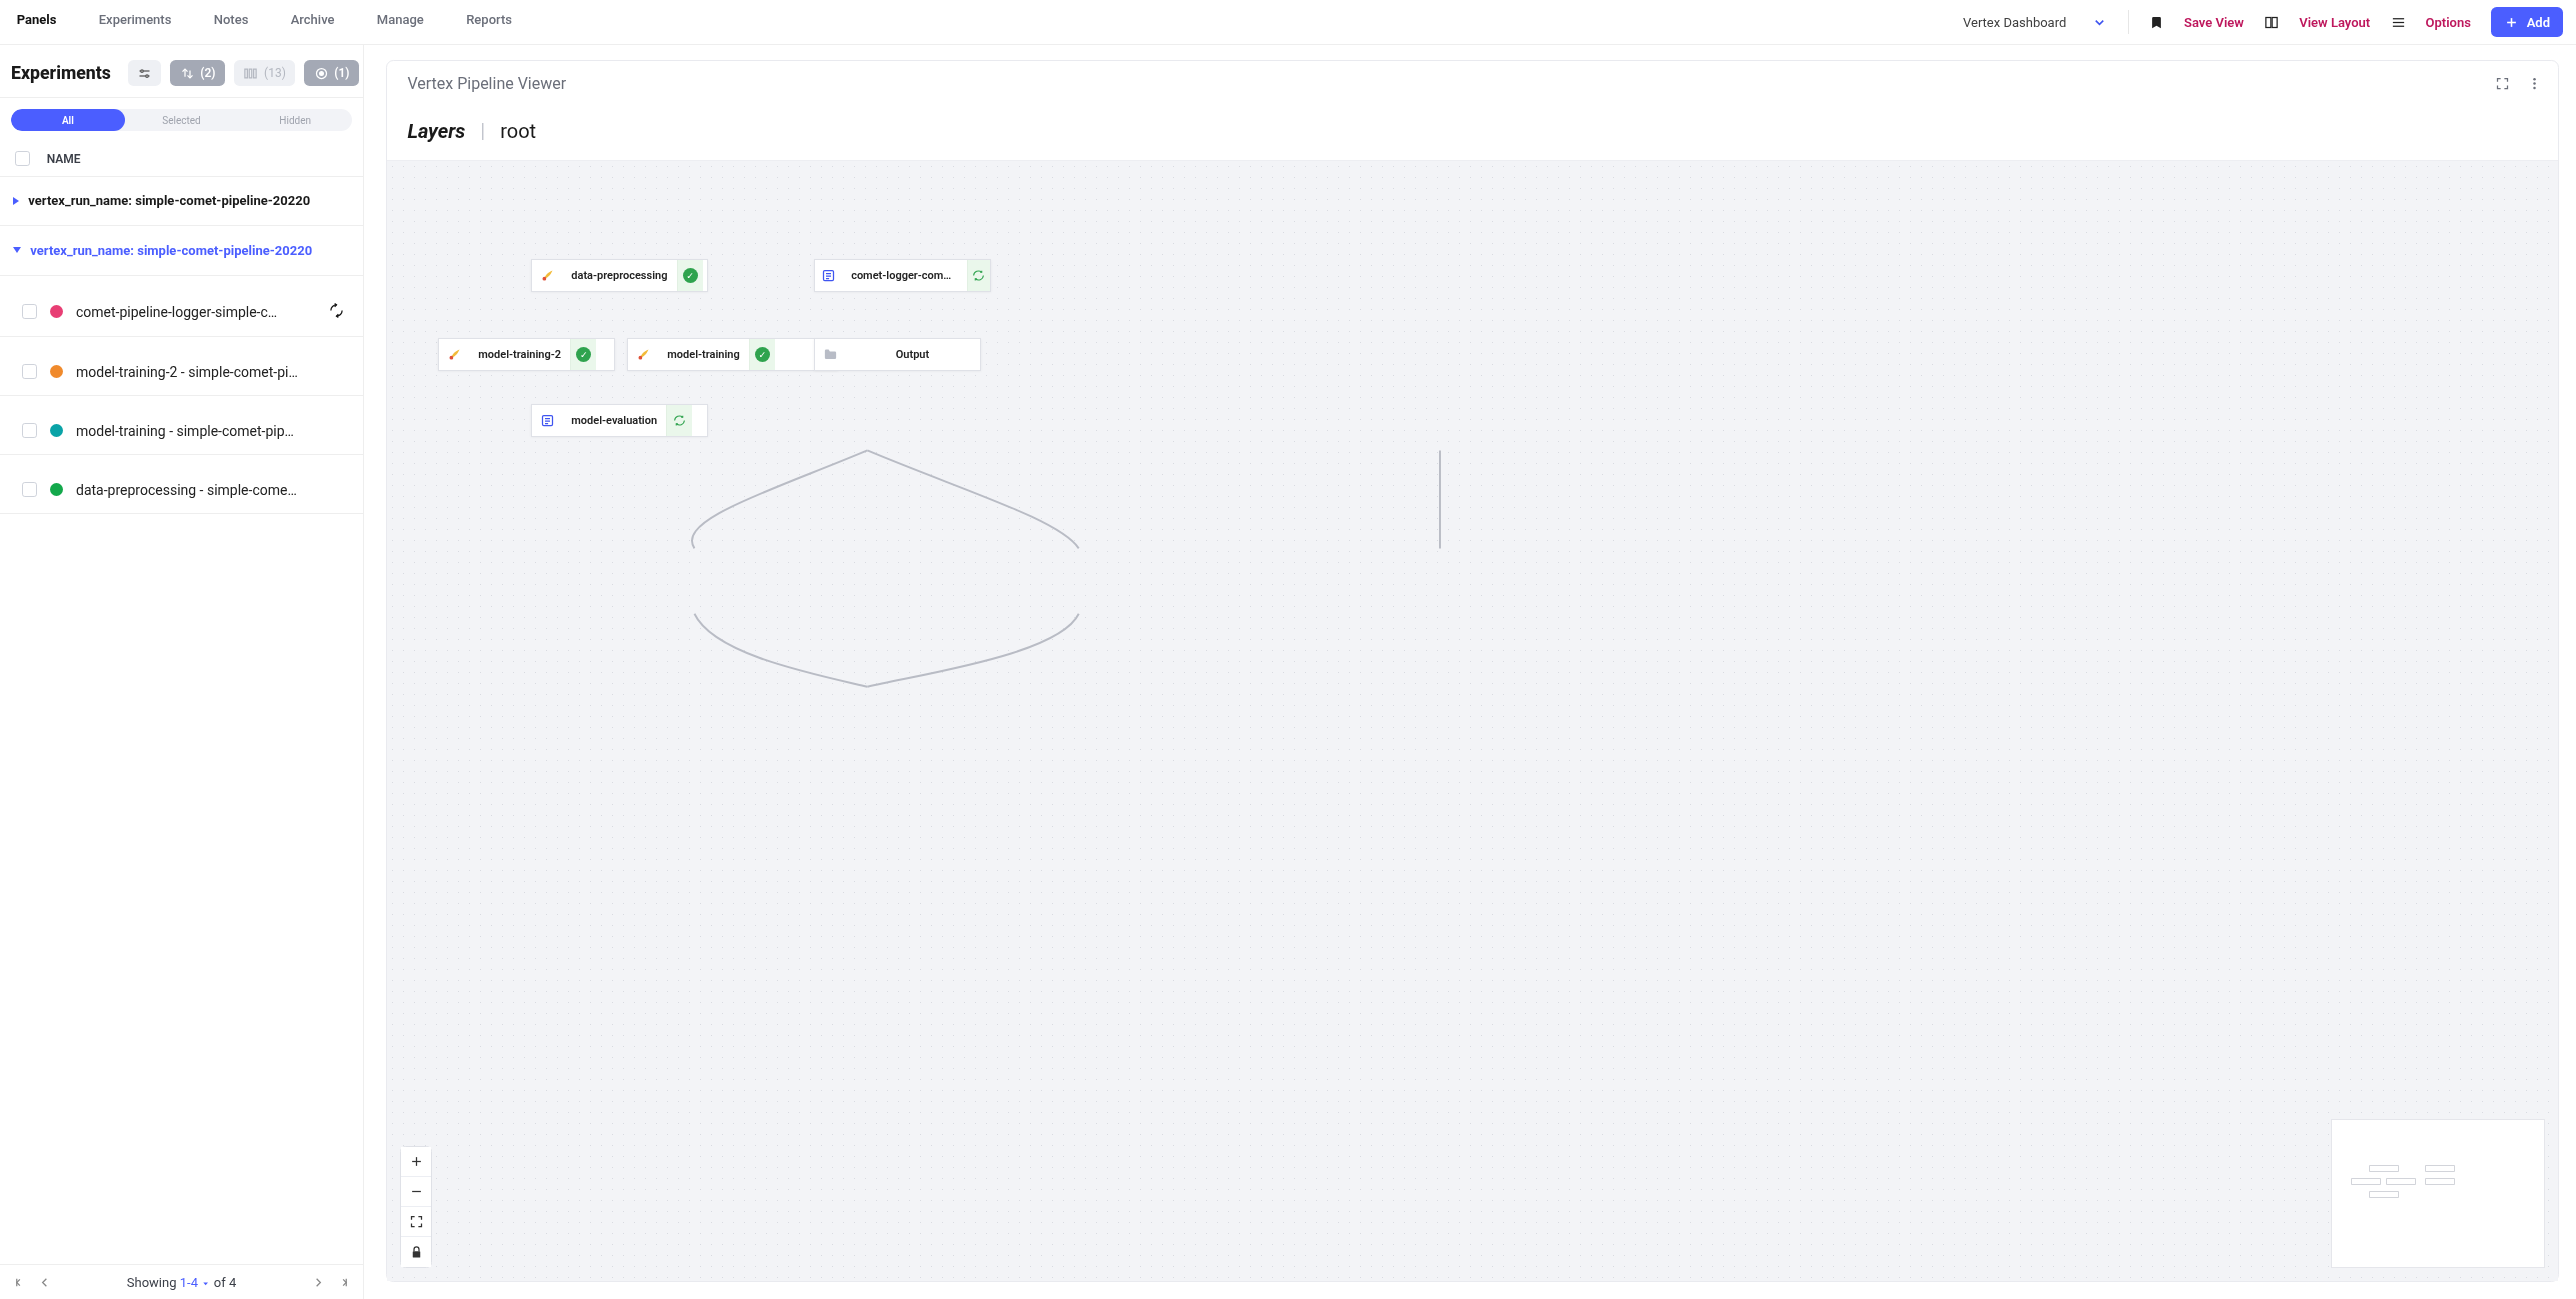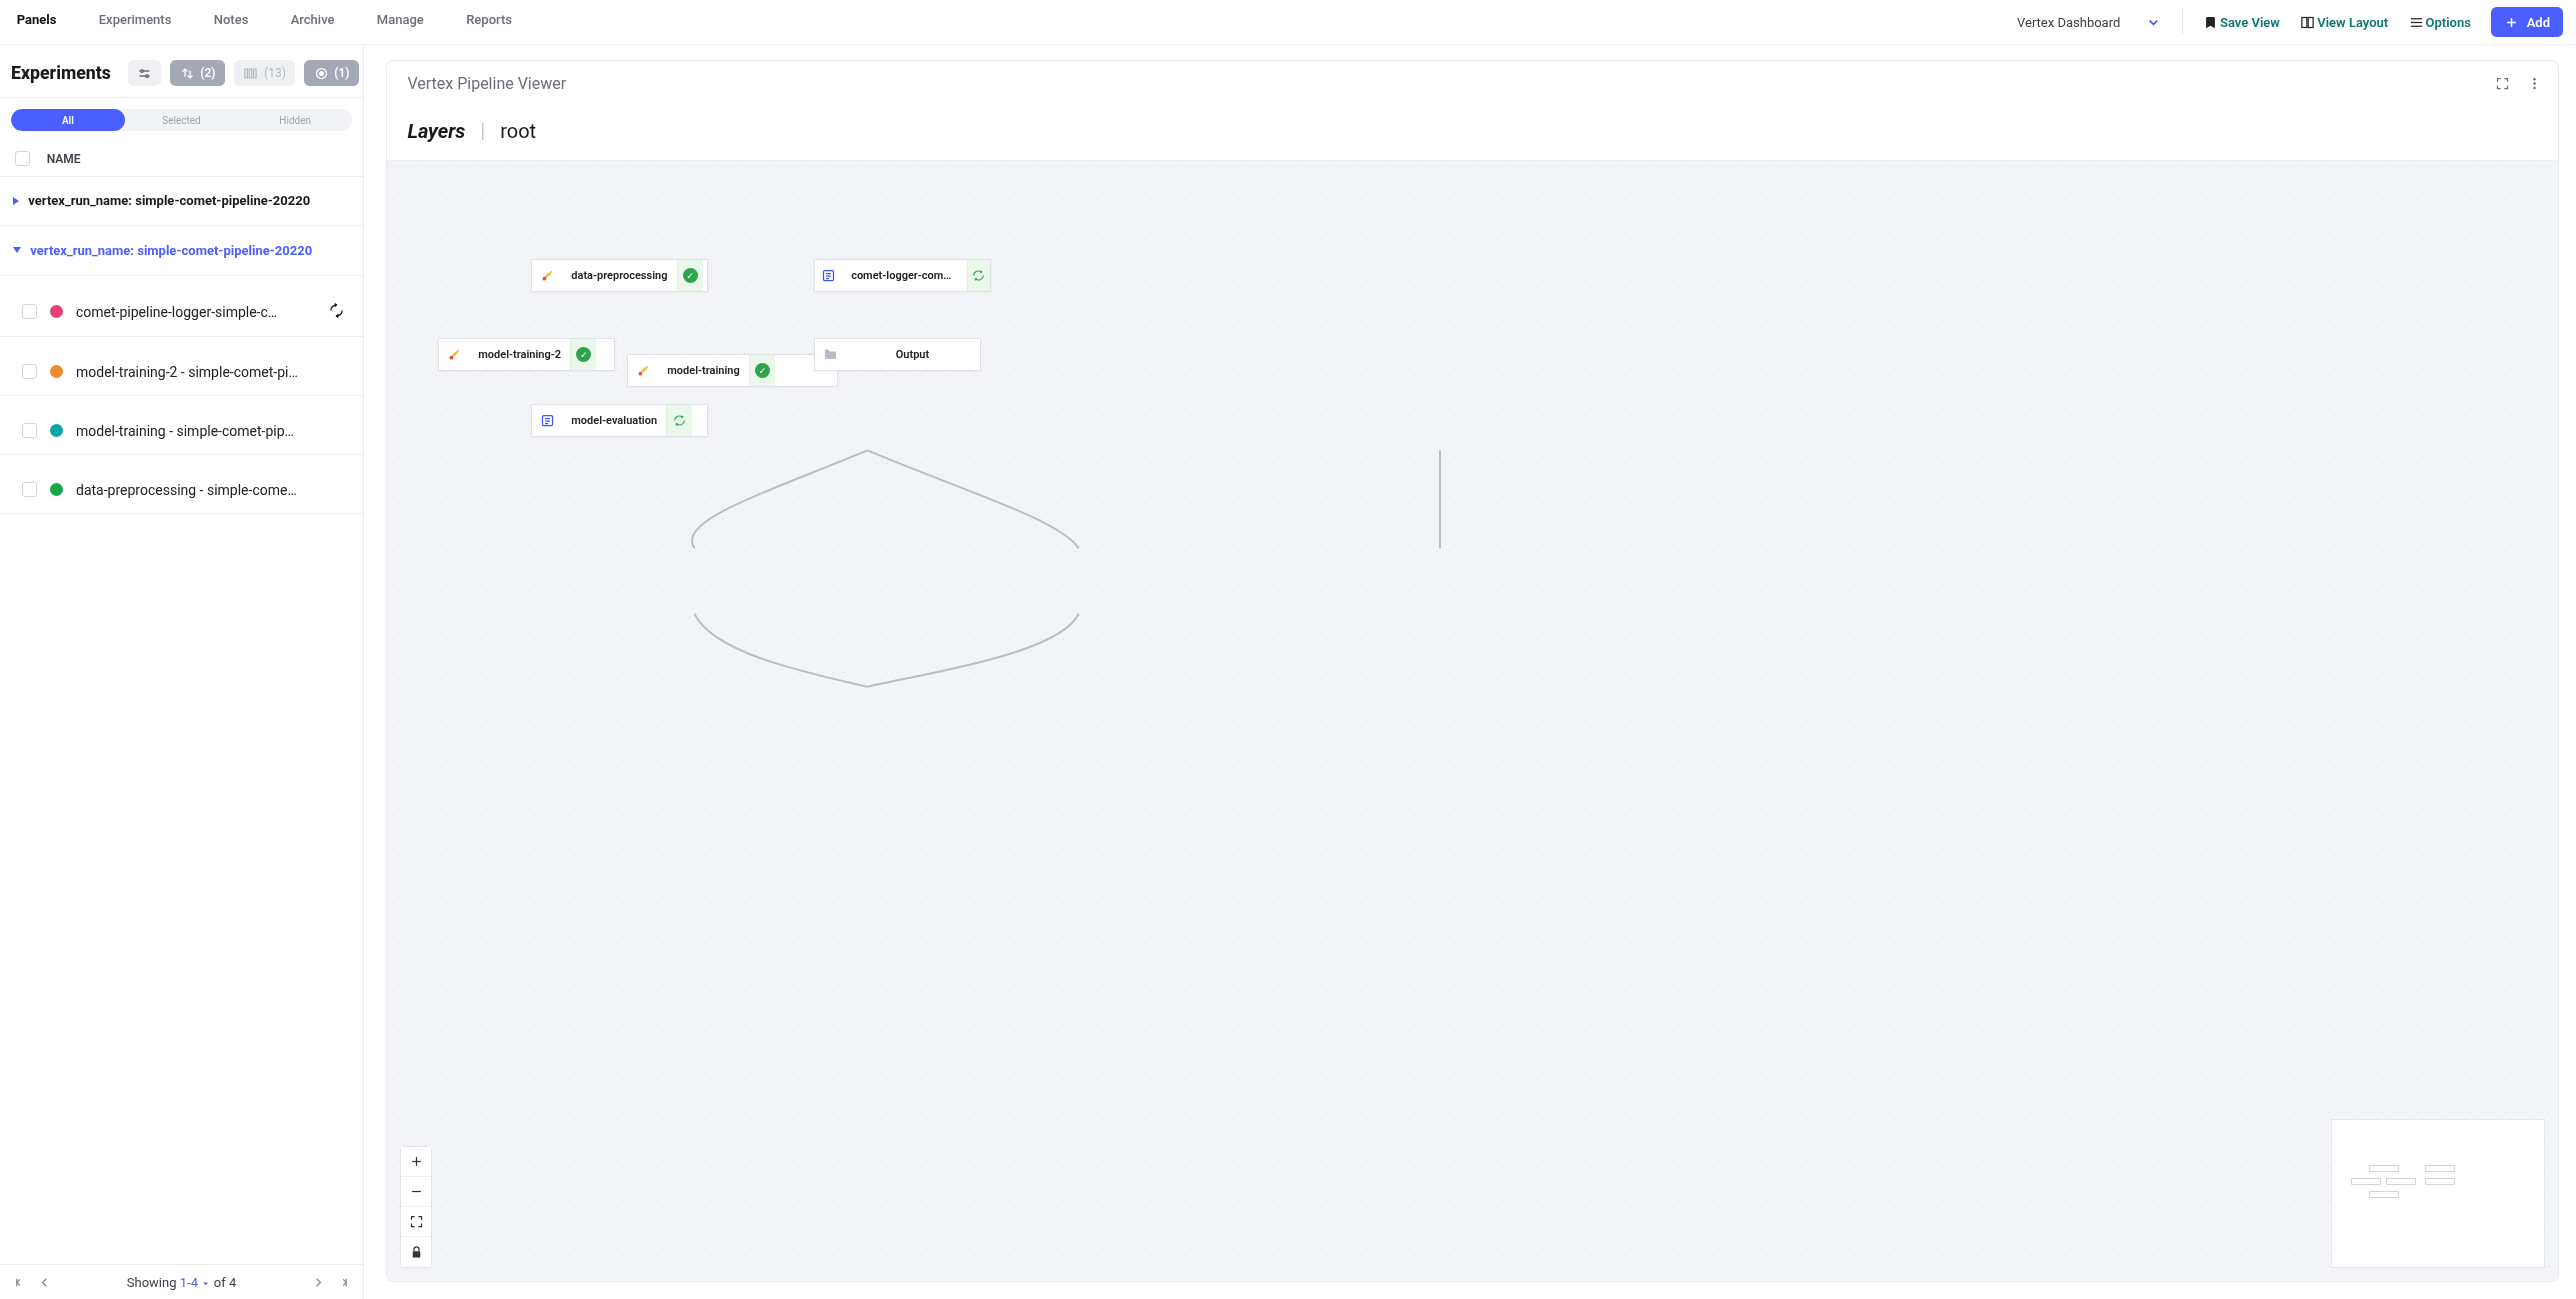--- a/index.html
+++ b/index.html
@@ -26,21 +26,21 @@
   }
   .topnav-tab.active {
     color: #111;
     font-weight: 700;
     border-bottom: 2.8px solid #4b5eff;
   }
   .topnav-spacer { flex: 1; }
   .topnav-right { display: flex; align-items: center; gap: 20.4px; }
   .dashboard-select { color: #404040; font-weight: 400; display:flex; align-items:center; gap:26px; cursor:pointer; }
   .vr { width:0.9px; height:24px; background:#e6e6e6; }
-  .tn-btn { display:flex; align-items:center; gap:2px; color:#0f766e; font-weight:600; cursor:pointer; }
+  .tn-btn { display:flex; align-items:center; gap:20px; color:#be185d; font-weight:600; cursor:pointer; }
   .add-btn {
     background:#4b5eff; color:#fff; border-radius:5.6px;
     padding:7.4px 13px; display:flex; align-items:center; gap:7.4px;
     font-weight:600; cursor:pointer;
   }
   .content { display:flex; height: calc(100vh - 45px); }
   .sidebar {
     width: 364px; min-width:364px;
     border-right: 0.9px solid #eee;
     display:flex; flex-direction:column;
@@ -402,21 +402,21 @@
                 <path d="M6 18 C 10 8, 16 6, 20 4 C 18 8, 16 14, 6 18 Z" fill="#f2bb3a"></path>
                 <circle cx="7" cy="17" r="3" fill="#e05238"></circle>
               </svg>
             </span>
           <span class="nlabel">model-training-2</span>
           <span class="status">
               <span class="tick">✓</span>
             </span>
         </div>
 
-        <div class="node" style="left:240px;top:193px;width:211px">
+        <div class="node" style="left:240px;top:177px;width:211px">
           <span class="nicon cometicon">
               <svg viewBox="0 0 24 24">
                 <path d="M6 18 C 10 8, 16 6, 20 4 C 18 8, 16 14, 6 18 Z" fill="#f2bb3a"></path>
                 <circle cx="7" cy="17" r="3" fill="#e05238"></circle>
               </svg>
             </span>
           <span class="nlabel">model-training</span>
           <span class="status">
               <span class="tick">✓</span>
             </span>

